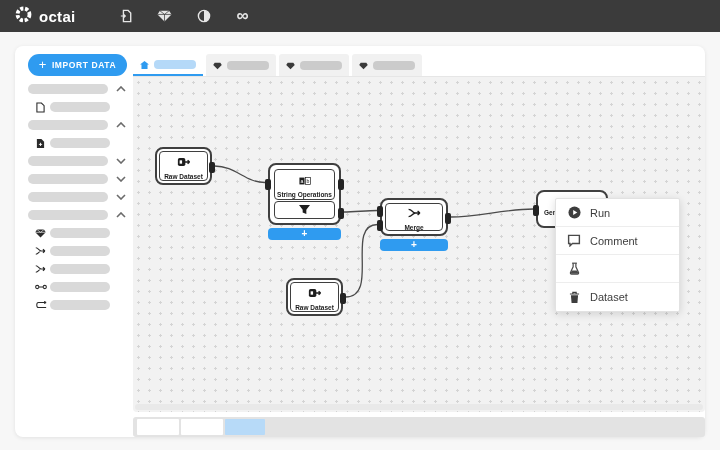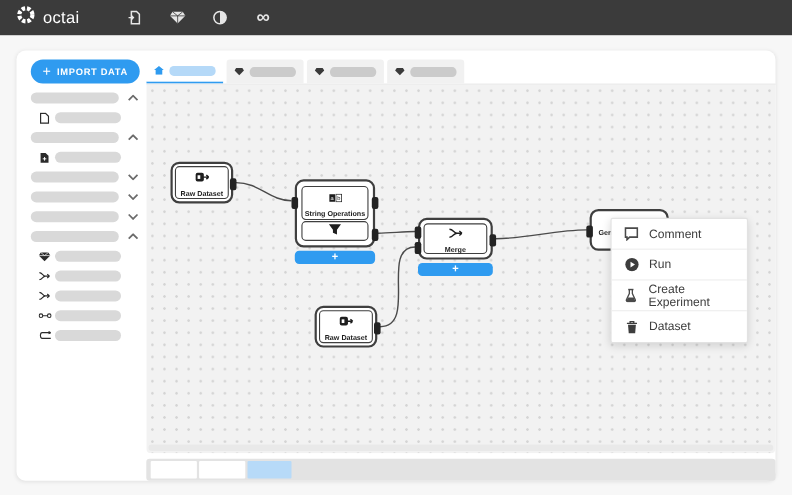--- a/index.html
+++ b/index.html
@@ -2,21 +2,21 @@
 <html><head>
 <meta charset="utf-8">
 <style>
   *{box-sizing:border-box;margin:0;padding:0}
   html,body{width:720px;height:450px;overflow:hidden}
   body{position:relative;background:#f7f7f7;font-family:"Liberation Sans",sans-serif}
 
   
   .topbar{position:absolute;left:0;top:0;width:720px;height:32px;background:#3b3b3b;display:flex;align-items:center}
   .logo{display:flex;align-items:center;gap:6px;margin-left:14px;cursor:pointer}
-  .logo-text{color:#fff;font-size:15px;font-weight:400;letter-spacing:.3px}
+  .logo-text{color:#fff;font-size:15px;font-weight:700;letter-spacing:.3px}
   .top-icons{display:flex;align-items:center;gap:23px;margin-left:42px}
   .top-icons .ticon{display:flex;align-items:center;justify-content:center;width:16px;height:16px}
   .inf{color:#e6e6e6;font-size:17px;font-weight:700;line-height:14px}
 
   
   .card{position:absolute;left:15px;top:46px;width:690px;height:391px;background:#fff;border-radius:8px;box-shadow:0 1px 4px rgba(0,0,0,.09)}
 
   
   .import-btn{position:absolute;left:28px;top:54px;width:99px;height:22px;border-radius:13px;background:#2f9bf0;color:#fff;
     display:flex;align-items:center;justify-content:center;gap:5px;font-size:8.5px;font-weight:700;letter-spacing:.6px;cursor:pointer}
@@ -324,44 +324,43 @@
         <rect x="0.5" y="0.5" width="13" height="9" rx="1.5" fill="#1e1e1e"></rect>
         <path d="M2.5 7 5.5 4.3 8 5.8 11.5 2.8" stroke="#fff" stroke-width="1.2" fill="none"></path>
       </svg></span>
   <span class="nlabel" style="position:absolute;left:6px;top:17px">Gen</span>
   <span class="port" style="left:-5px;top:13px"></span>
 </div>
 
 <div class="ctxmenu">
   <div class="mitem">
     <span class="micon">
-        <svg viewBox="0 0 15 14" width="14" height="13">
-          <path d="M1.7 1.5 h11.6 v8.8 h-7.5 l-2.6 2.5 v-2.5 h-1.5 z" fill="none" stroke="#4a4a4a" stroke-width="1.5"></path>
-        </svg>
-      </span>
-    <span>Comment</span>
-  </div>
-  <div class="mitem">
-    <span class="micon">
         <svg viewBox="0 0 14 14" width="13" height="13">
           <circle cx="7" cy="7" r="6.5" fill="#3d3d3d"></circle>
           <path d="M5.6 4.2 v5.6 L10 7 z" fill="#fff"></path>
         </svg>
       </span>
     <span>Run</span>
+  </div>
+  <div class="mitem">
+    <span class="micon">
+        <svg viewBox="0 0 15 14" width="14" height="13">
+          <path d="M1.7 1.5 h11.6 v8.8 h-7.5 l-2.6 2.5 v-2.5 h-1.5 z" fill="none" stroke="#4a4a4a" stroke-width="1.5"></path>
+        </svg>
+      </span>
+    <span>Comment</span>
   </div>
   <div class="mitem">
     <span class="micon">
         <svg viewBox="0 0 12 14" width="11" height="13">
           <path d="M4.5 1.2 v4 L1.6 11.4 a1.2 1.2 0 0 0 1.1 1.7 h6.6 a1.2 1.2 0 0 0 1.1 -1.7 L7.5 5.2 v-4" fill="none" stroke="#4a4a4a" stroke-width="1.3"></path>
           <path d="M3.4 1.2 h5.2" stroke="#4a4a4a" stroke-width="1.3"></path>
           <path d="M3 9.2 h6 l1.1 2.6 a.6.6 0 0 1 -.55.85 H2.45 a.6.6 0 0 1 -.55 -.85 z" fill="#4a4a4a"></path>
         </svg>
       </span>
-    <span>Create Experiment</span>
   </div>
   <div class="mitem">
     <span class="micon">
         <svg viewBox="0 0 12 14" width="11" height="13">
           <path d="M1 3.2 h10 M4.2 3 V1.4 h3.6 V3" stroke="#3d3d3d" stroke-width="1.3" fill="none"></path>
           <path d="M2.1 4.6 h7.8 L9.2 13 H2.8 z" fill="#3d3d3d"></path>
         </svg>
       </span>
     <span>Dataset</span>
   </div>

